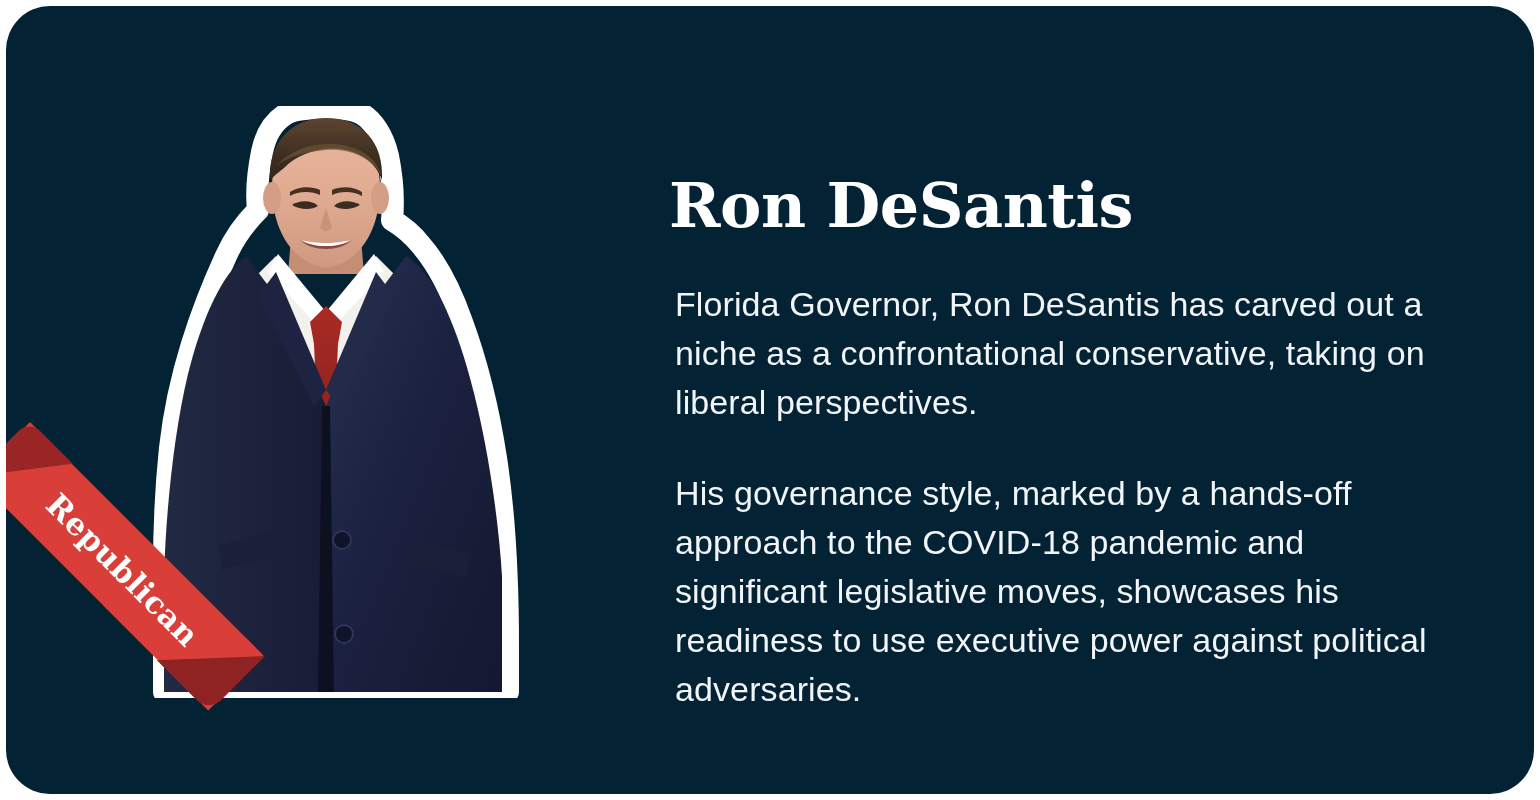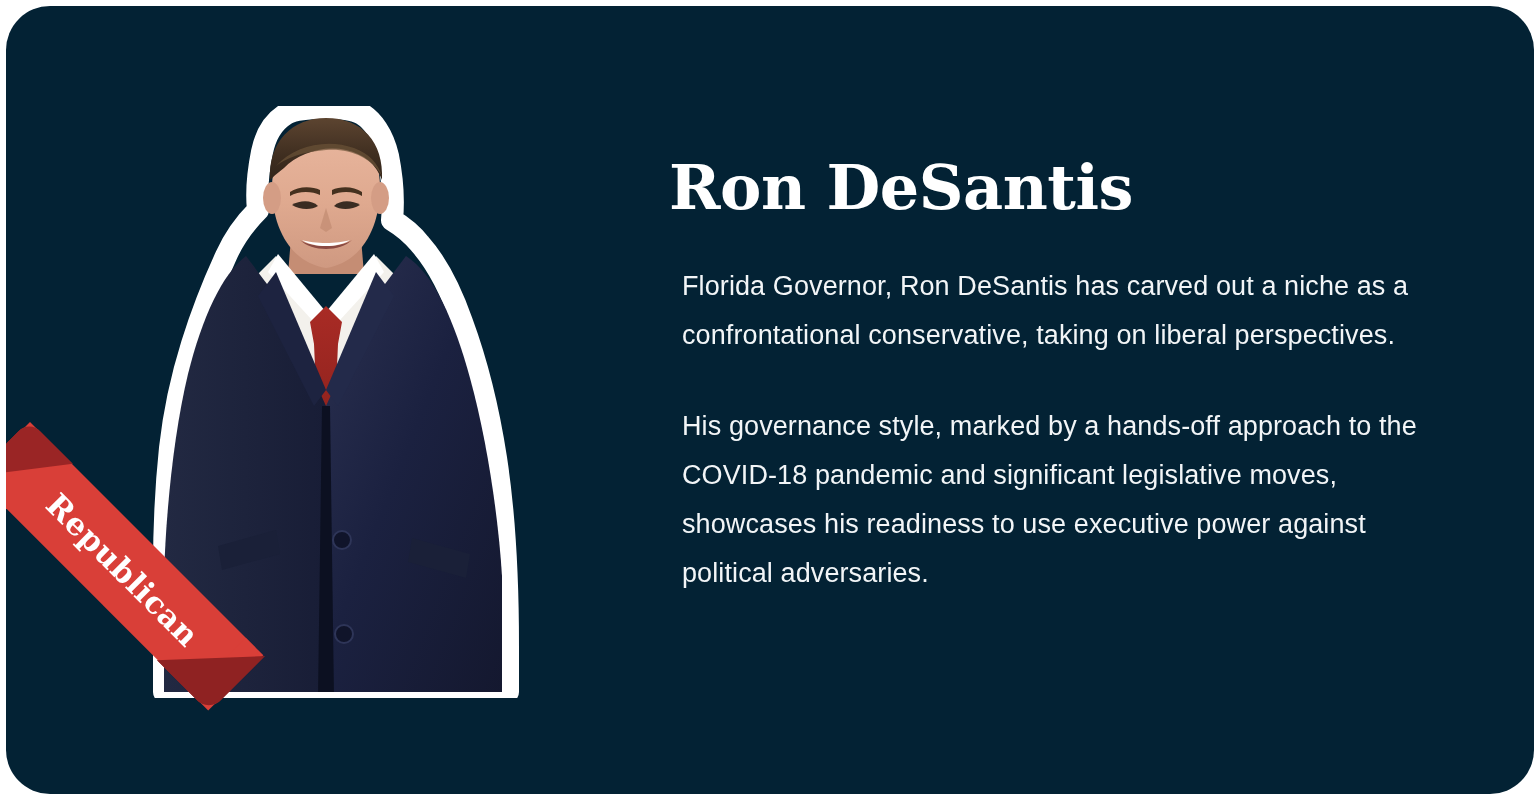--- a/index.html
+++ b/index.html
@@ -132,39 +132,39 @@
     letter-spacing: 0.4px;
     z-index: 3;
     padding-left: 10px;
     box-sizing: border-box;
   }
 
   
   .text-col {
     position: absolute;
     left: 663px;
-    top: 144px;
+    top: 162px;
     width: 790px;
   }
 
   .headline {
     margin: 0;
     font-family: "DejaVu Serif", "Liberation Serif", serif;
     font-weight: 700;
     font-size: 62px;
     line-height: 76px;
     color: #ffffff;
     letter-spacing: -0.5px;
   }
 
   .bio {
-    margin: 13px;
+    margin: 6px;
     color: #f2f5f7;
     font-family: "Liberation Sans", sans-serif;
-    font-size: 27px;
+    font-size: 34px;
     line-height: 49px;
     font-weight: 400;
     letter-spacing: 0.1px;
   }
   .bio.p1 { margin-top: 36px; }
   .bio.p2 { margin-top: 42px; }
 </style>
 </head>
 <body>
 

